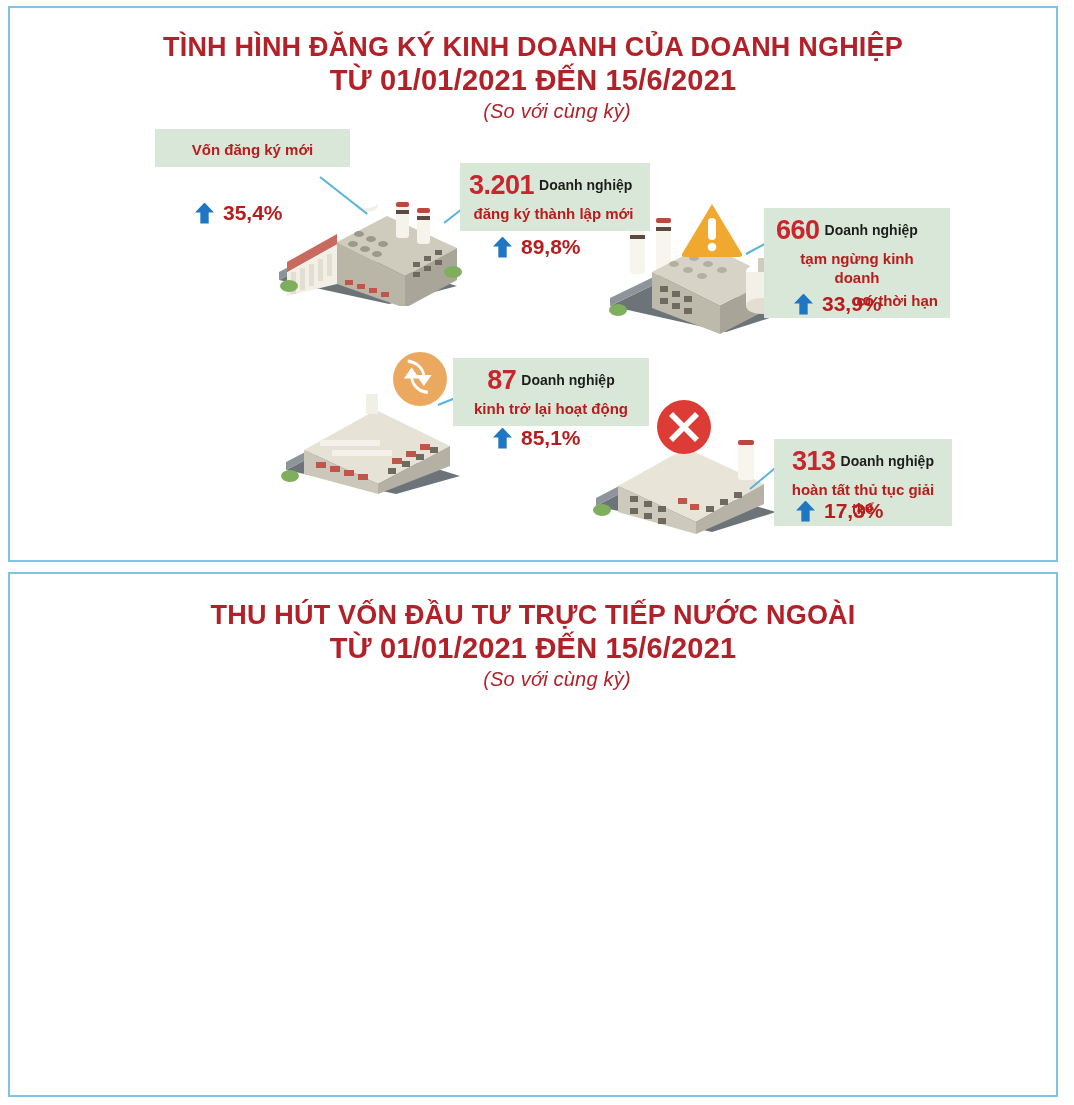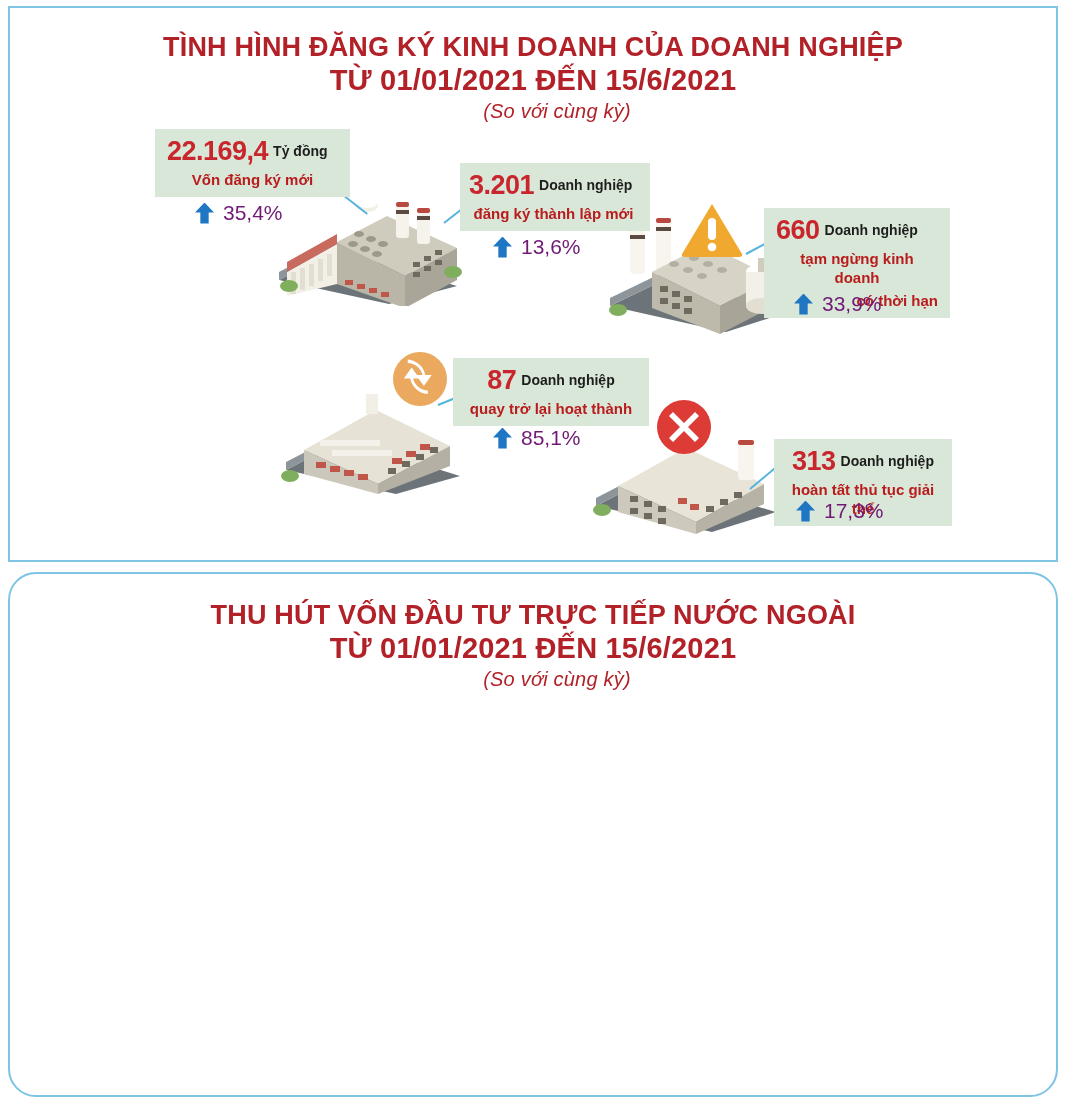--- a/index.html
+++ b/index.html
@@ -11,21 +11,21 @@
   }
   .page{position:relative;width:1066px;height:1105px;overflow:hidden;}
 
   .panel{
     position:absolute;left:8px;width:1050px;
     border:2px solid #7ec4e6;
     background:#ffffff;
     box-sizing:border-box;
   }
   #panel-business{top:6px;height:556px;}
-  #panel-fdi{top:572px;height:525px;border-radius:28px;}
+  #panel-fdi{top:572px;height:525px;}
 
   .title-block{width:100%;text-align:center;}
   .title-line{
     color:#b22028;font-weight:bold;letter-spacing:.2px;
     font-family:"Liberation Sans", sans-serif;
   }
   .t1{font-size:27px;line-height:34px;}
   .t2{font-size:29px;line-height:32px;}
   .t3{font-size:20px;line-height:30px;font-style:italic;font-weight:normal;margin-left:48px;}
 
@@ -48,21 +48,21 @@
   }
   .row1{white-space:nowrap;}
   .ta-right{text-align:right;}
   .ta-center{text-align:center;}
 
   
   .pct{
     position:absolute;display:flex;align-items:center;gap:9px;
     white-space:nowrap;
   }
-  .pct .val{color:#701a75;font-weight:normal;font-size:21px;}
+  .pct .val{color:#b91c1c;font-weight:bold;font-size:21px;}
   .arrow-up-blue,.arrow-dn-red,.arrow-up-red{
     display:inline-block;width:19px;height:21px;flex:0 0 auto;
   }
   .arrow-up-blue{
     background:#1f77c4;
     clip-path:polygon(50% 0,100% 48%,72% 48%,72% 100%,28% 100%,28% 48%,0 48%);
   }
 
   
   .leader{position:absolute;background:#55b4de;height:2px;transform-origin:0 50%;}
@@ -252,58 +252,55 @@
       <path d="M18 14 L29 25 L40 14 L44 18 L33 29 L44 40 L40 44 L29 33 L18 44 L14 40 L25 29 L14 18 Z" fill="#ffffff"></path>
     </svg>
 
     <div class="leader" style="left:310px;top:168px;width:60px;transform:rotate(38deg);"></div>
     <div class="leader" style="left:434px;top:214px;width:48px;transform:rotate(-38deg);"></div>
     <div class="leader" style="left:736px;top:245px;width:40px;transform:rotate(-28deg);"></div>
     <div class="leader" style="left:428px;top:396px;width:48px;transform:rotate(-22deg);"></div>
     <div class="leader" style="left:740px;top:480px;width:48px;transform:rotate(-40deg);"></div>
 
     <div class="card" style="left:145px;top:121px;width:195px;">
-      <div class="row1">
-        <span class="big">22.169,4</span><span class="unit">Tỷ đồng</span>
-      </div>
       <div class="desc ta-center">Vốn đăng ký mới</div>
     </div>
     <div class="pct" style="left:185px;top:193px;">
       <span class="arrow-up-blue"></span>
       <span class="val">35,4%</span>
     </div>
 
     <div class="card" style="left:450px;top:155px;width:190px;padding-left:9px;">
       <div class="row1">
         <span class="big">3.201</span><span class="unit">Doanh nghiệp</span>
       </div>
       <div class="desc ta-center">đăng ký thành lập mới</div>
     </div>
     <div class="pct" style="left:483px;top:227px;">
       <span class="arrow-up-blue"></span>
-      <span class="val">13,6%</span>
+      <span class="val">89,8%</span>
     </div>
 
     <div class="card" style="left:754px;top:200px;width:186px;">
       <div class="row1">
         <span class="big">660</span><span class="unit">Doanh nghiệp</span>
       </div>
       <div class="desc ta-center">tạm ngừng kinh doanh</div>
       <div class="desc ta-right">có thời hạn</div>
     </div>
     <div class="pct" style="left:784px;top:284px;">
       <span class="arrow-up-blue"></span>
       <span class="val">33,9%</span>
     </div>
 
     <div class="card" style="left:443px;top:350px;width:196px;padding-left:12px;">
       <div class="row1 ta-center">
         <span class="big">87</span><span class="unit">Doanh nghiệp</span>
       </div>
-      <div class="desc ta-center">quay trở lại hoạt thành</div>
+      <div class="desc ta-center">kinh trở lại hoạt động</div>
     </div>
     <div class="pct" style="left:483px;top:418px;">
       <span class="arrow-up-blue"></span>
       <span class="val">85,1%</span>
     </div>
 
     <div class="card" style="left:764px;top:431px;width:178px;">
       <div class="row1 ta-center">
         <span class="big">313</span><span class="unit">Doanh nghiệp</span>
       </div>

